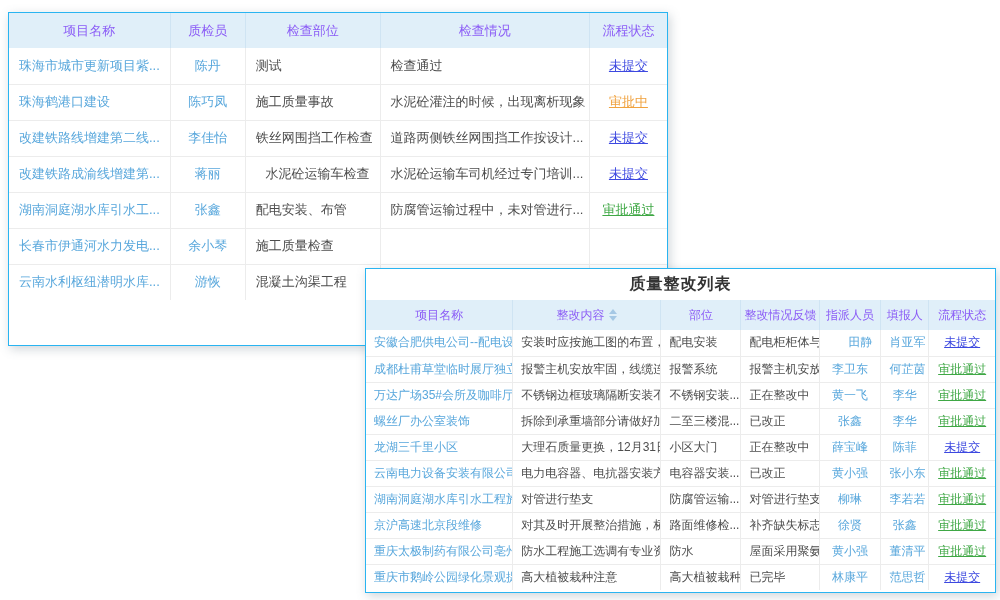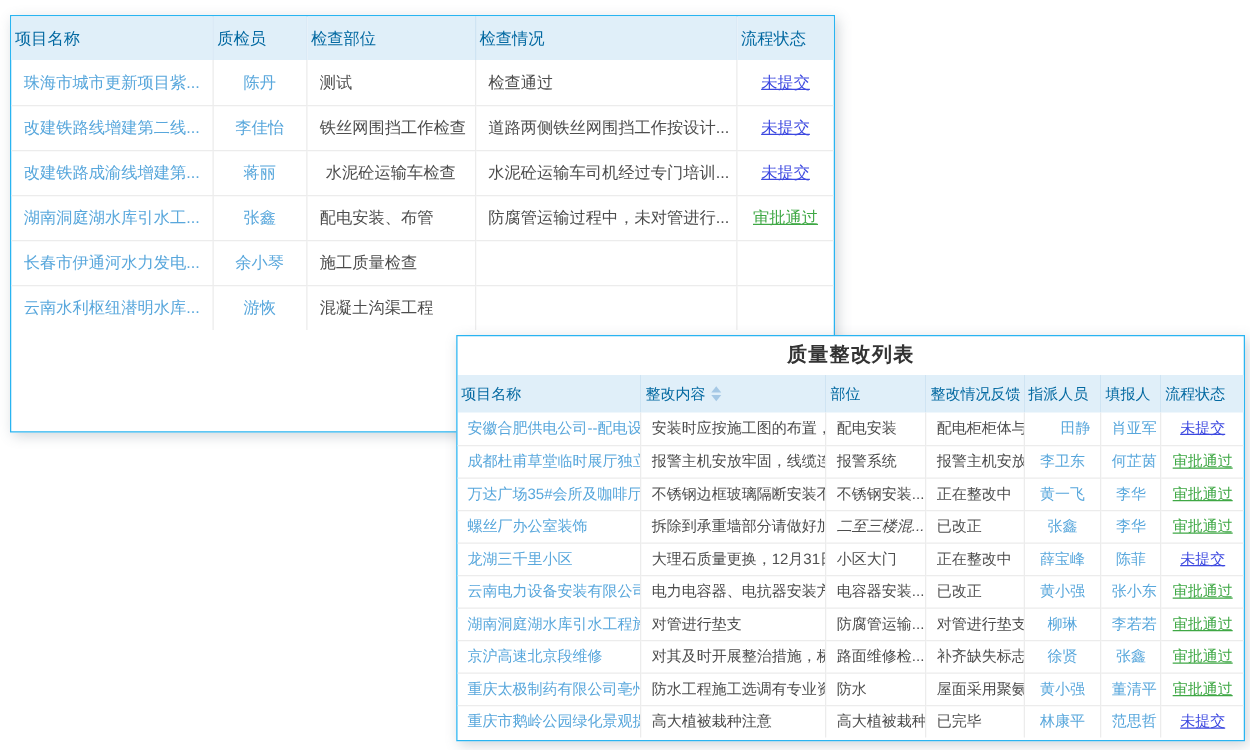--- a/index.html
+++ b/index.html
@@ -17,22 +17,22 @@
   #inspection-card{left:8px;top:12px;width:660px;height:334px;z-index:1;}
   #rectify-card{left:365px;top:268px;width:631px;height:325px;z-index:2;}
   .card-title{
     display:flex;align-items:center;justify-content:center;
     font-weight:bold;color:#333;letter-spacing:1px;
   }
   #inspection-card .card-title{height:44px;font-size:20px;}
   #rectify-card .card-title{height:31px;font-size:16px;}
   table{width:100%;border-collapse:collapse;table-layout:fixed;}
   th{
-    background:#e0eff9;color:#0369a1;font-weight:normal;
-    text-align:left;white-space:nowrap;overflow:hidden;
+    background:#e0eff9;color:#8b5cf6;font-weight:normal;
+    text-align:center;white-space:nowrap;overflow:hidden;
     border-right:1px solid #cfe4f3;padding:0 3px;box-sizing:border-box;
   }
   th:last-child{border-right:none;}
   #inspection-card th{height:35px;font-size:13px;}
   #rectify-card th{height:30px;font-size:12px;}
   td{
     white-space:nowrap;overflow:hidden;color:#4d4d4d;
     border-bottom:1px solid #ececec;border-right:1px solid #ececec;
     box-sizing:border-box;
   }
@@ -75,30 +75,37 @@
         </thead>
         <tbody>
           <tr>
             <td class="link" style="text-align: left;">珠海市城市更新项目紫...</td>
             <td class="link" style="text-align: center;">陈丹</td>
             <td style="text-align: left;">测试</td>
             <td style="text-align: left;">检查通过</td>
             <td class="status" style="text-align: center; color: rgb(61, 73, 224);">未提交</td>
           </tr>
           <tr>
+            <td class="link" style="text-align: left;">珠海鹤港口建设</td>
+            <td class="link" style="text-align: center;">陈巧凤</td>
+            <td style="text-align: left;">施工质量事故</td>
+            <td style="text-align: left;">水泥砼灌注的时候，出现离析现象</td>
+            <td class="status" style="text-align: center; color: rgb(240, 162, 62);">审批中</td>
+          </tr>
+          <tr>
             <td class="link" style="text-align: left;">改建铁路线增建第二线...</td>
             <td class="link" style="text-align: center;">李佳怡</td>
             <td style="text-align: left;">铁丝网围挡工作检查</td>
             <td style="text-align: left;">道路两侧铁丝网围挡工作按设计...</td>
             <td class="status" style="text-align: center; color: rgb(61, 73, 224);">未提交</td>
           </tr>
           <tr>
             <td class="link" style="text-align: left;">改建铁路成渝线增建第...</td>
             <td class="link" style="text-align: center;">蒋丽</td>
-            <td style="text-align: center;">水泥砼运输车检查</td>
+            <td style="text-align: right;">水泥砼运输车检查</td>
             <td style="text-align: left;">水泥砼运输车司机经过专门培训...</td>
             <td class="status" style="text-align: center; color: rgb(61, 73, 224);">未提交</td>
           </tr>
           <tr>
             <td class="link" style="text-align: left;">湖南洞庭湖水库引水工...</td>
             <td class="link" style="text-align: center;">张鑫</td>
             <td style="text-align: left;">配电安装、布管</td>
             <td style="text-align: left;">防腐管运输过程中，未对管进行...</td>
             <td class="status" style="text-align: center; color: rgb(63, 168, 69);">审批通过</td>
           </tr>
@@ -172,21 +179,21 @@
             <td style="text-align: left;">不锈钢边框玻璃隔断安装不牢...</td>
             <td style="text-align: left;">不锈钢安装...</td>
             <td style="text-align: left;">正在整改中</td>
             <td class="link" style="text-align: center;">黄一飞</td>
             <td class="link" style="text-align: center;">李华</td>
             <td class="status" style="text-align: center; color: rgb(63, 168, 69);">审批通过</td>
           </tr>
           <tr>
             <td class="link" style="text-align: left;">螺丝厂办公室装饰</td>
             <td style="text-align: left;">拆除到承重墙部分请做好加固...</td>
-            <td style="text-align: left; font-style: italic;">二至三楼混...</td>
+            <td style="text-align: left;">二至三楼混...</td>
             <td style="text-align: left;">已改正</td>
             <td class="link" style="text-align: center;">张鑫</td>
             <td class="link" style="text-align: center;">李华</td>
             <td class="status" style="text-align: center; color: rgb(63, 168, 69);">审批通过</td>
           </tr>
           <tr>
             <td class="link" style="text-align: left;">龙湖三千里小区</td>
             <td style="text-align: left;">大理石质量更换，12月31日之...</td>
             <td style="text-align: left;">小区大门</td>
             <td style="text-align: left;">正在整改中</td>

